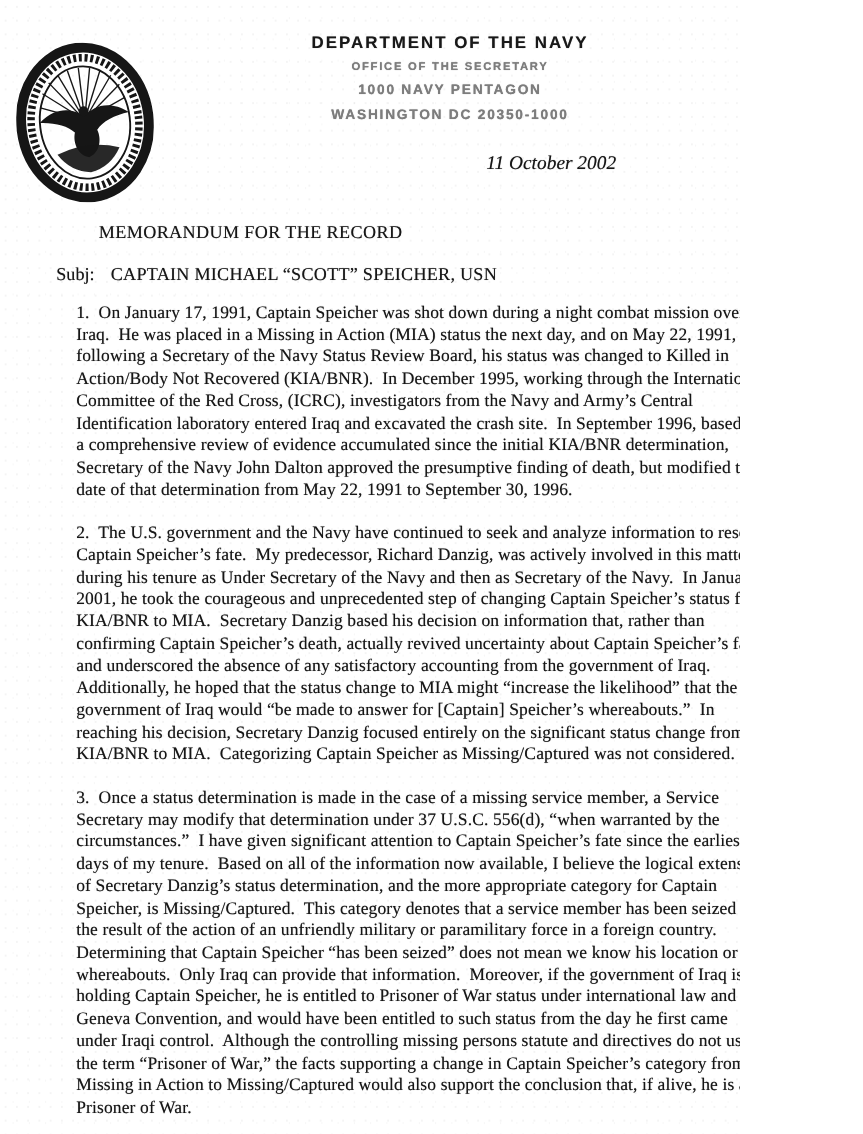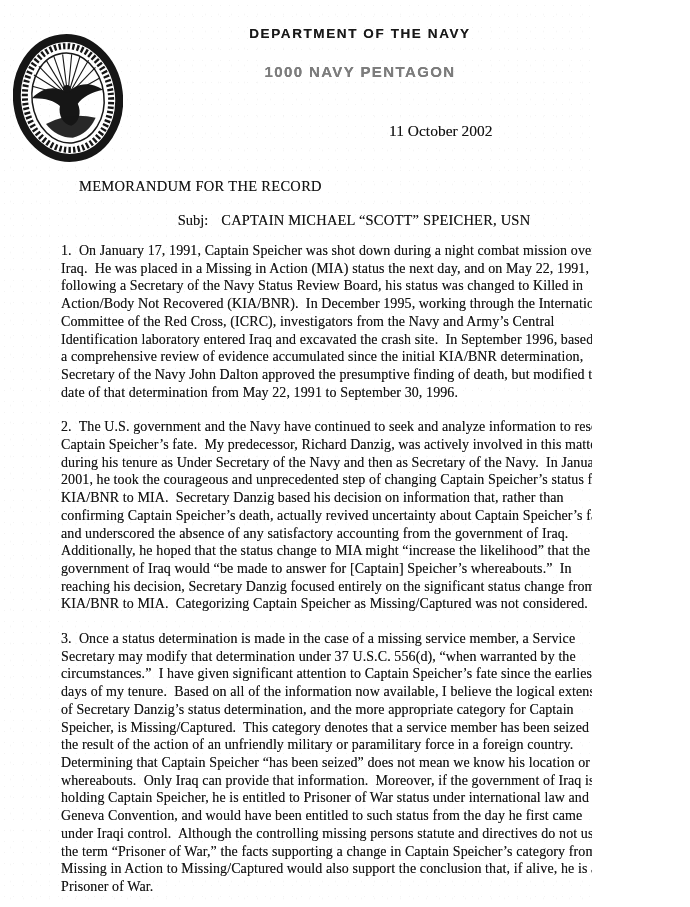--- a/index.html
+++ b/index.html
@@ -48,52 +48,52 @@
     color: #1d1d1d;
   }
   .office {
     margin-top: 7px;
     font-size: 9px;
     letter-spacing: 1.4px;
     color: #7d7d7d;
     font-weight: bold;
   }
   .address {
-    margin-top: 22px;
-    font-size: 15px;
+    margin-top: 8px;
+    font-size: 11px;
     letter-spacing: 1.4px;
     color: #7d7d7d;
     font-weight: bold;
   }
   
   .date {
     position: absolute;
     left: 389px;
     top: 122px;
     font-size: 15.5px;
+    font-style: italic;
   }
   
   .content {
     position: absolute;
     left: 45px;
     top: 177px;
     width: 618px;
   }
   .memo-line {
     margin-left: 34px;
     font-size: 14.5px;
     letter-spacing: 0.3px;
     line-height: 18px;
   }
   .subject-line {
     margin-top: 16px;
     font-size: 14.5px;
     line-height: 18px;
     white-space: pre;
-    text-align: center;
   }
   .subject-line .subject-text {
     margin-left: 13px;
     letter-spacing: 0.2px;
   }
   .body-text {
     margin-top: 13px;
   }
   .body-text p {
     margin: 0 0 17px 16px;
@@ -129,21 +129,23 @@
         </g>
         <path d="M19,60 C34,48 47,52 55,59 C63,52 76,48 91,60 C79,61 69,65 64,71 C67,80 63,90 55,92 C47,90 43,80 46,71 C41,65 31,61 19,60 Z" fill="#161616"></path>
         <circle cx="55" cy="55" r="4" fill="#161616"></circle>
         <path d="M30,87 Q55,78 80,87 Q71,102 55,104 Q39,102 30,87 Z" fill="#161616" opacity="0.92"></path>
       </g>
     </svg>
   </div>
 
   <div class="letterhead-text scan-ink">
     <div class="agency">DEPARTMENT OF THE NAVY</div>
+    <div class="office">OFFICE OF THE SECRETARY</div>
     <div class="address">1000 NAVY PENTAGON</div>
+    <div class="address">WASHINGTON DC 20350-1000</div>
   </div>
 
   <div class="date scan-ink">11 October 2002</div>
 
   <div class="content scan-ink">
     <div class="memo-line">MEMORANDUM FOR THE RECORD</div>
 
     <div class="subject-line"><span class="subject-label">Subj:</span><span class="subject-text">CAPTAIN MICHAEL “SCOTT” SPEICHER, USN</span></div>
 
     <div class="body-text">

